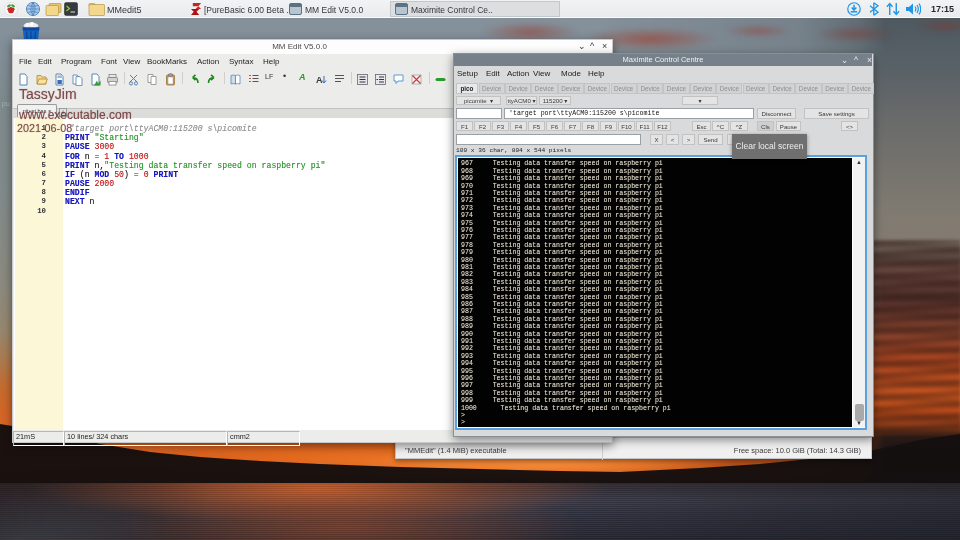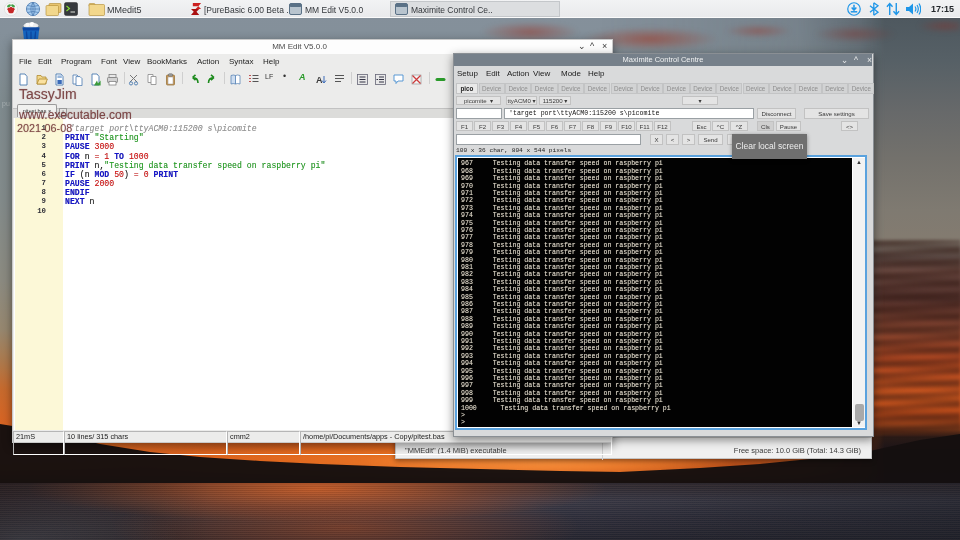--- a/index.html
+++ b/index.html
@@ -58,21 +58,21 @@
   #tabplus { position:absolute; left:46px; top:4px; width:8px; height:9px; background:#e4e4e2; border:1px solid #9a9a9a; font-size:7px; line-height:8px; text-align:center; color:#444; }
   #mmcode { left:1px; top:78px; width:599px; height:312px; background:#ffffff; }
   #gutter { position:absolute; left:1px; top:0; width:48px; height:312px; background:#fcf8d7; }
   #lnums { position:absolute; left:0px; top:6px; width:32px; text-align:right; font-family:"Liberation Mono",monospace; font-size:7.4px; line-height:9.17px; color:#303038; font-weight:bold; }
   #codetext { position:absolute; left:51px; top:6px; font-family:"Liberation Mono",monospace; font-size:8.2px; line-height:9.17px; white-space:pre; color:#111; text-shadow:0 0 0.6px rgba(40,40,40,.4); }
   .kw { color:#1414cc; font-weight:bold; }
   .num { color:#dd1111; font-weight:normal; }
   .str { color:#22a522; }
   .cmt { color:#9b9b9b; font-style:italic; }
   #mmstatus { left:0; top:391px; width:599px; height:11px; background:#ececeb; font-size:7.3px; color:#222; }
-  .scell { position:absolute; top:0; height:24px; border:1px solid #b6b6b6; border-right-color:#fff; border-bottom-color:#fff; padding-left:2px; line-height:10px; }
+  .scell { position:absolute; top:0; height:15px; border:1px solid #b6b6b6; border-right-color:#fff; border-bottom-color:#fff; padding-left:2px; line-height:10px; }
   
   .wm { color:rgba(112,52,52,.8); text-shadow:0 0 1px rgba(112,52,52,.55); }
   
   #fmbar { left:395px; top:437px; width:477px; height:22px; background:#f0f0f0; border:1px solid #c4c4c4; box-shadow:0 2px 5px rgba(0,0,0,.4); font-size:7.5px; color:#3a3a3a; }
   
   #mx { left:453px; top:53px; width:421px; height:384px; background:#d9dadb; border:1px solid #8a8f94; box-shadow:0 3px 9px rgba(0,0,0,.45); }
   #mxtitle { left:0; top:0; width:418px; height:12px; background:#76808a; color:#f0f1f2; font-size:7.5px; line-height:12px; text-align:center; }
   #mxmenu { left:0; top:12px; width:418px; height:15px; font-size:8px; color:#1a1a1a; }
   #mxmenu span { position:absolute; top:3px; }
   #mxtabrow { left:0; top:29px; width:418px; height:12px; }
@@ -300,23 +300,22 @@
 <span class="kw">PAUSE</span> <span class="num">3000</span>
 <span class="kw">FOR</span> n <span class="num">= 1</span> <span class="kw">TO</span> <span class="num">1000</span>
 <span class="kw">PRINT</span> n,<span class="str">"Testing data transfer speed on raspberry pi"</span>
 <span class="kw">IF</span> (n <span class="kw">MOD</span> <span class="num">50</span>) <span class="num">= 0</span> <span class="kw">PRINT</span>
 <span class="kw">PAUSE</span> <span class="num">2000</span>
 <span class="kw">ENDIF</span>
 <span class="kw">NEXT</span> n</div>
     </div>
     <div class="abs" id="mmstatus">
       <div class="scell" style="left:0px;width:51px;">21mS</div>
-      <div class="scell" style="left:51px;width:163px;">10 lines/ 315 chars</div>
+      <div class="scell" style="left:51px;width:163px;">10 lines/ 324 chars</div>
       <div class="scell" style="left:214px;width:73px;">cmm2</div>
-      <div class="scell" style="left:287px;width:312px;">/home/pi/Documents/apps - Copy/pitest.bas</div>
     </div>
   </div>
 
   <div class="abs" id="mx">
     <div class="abs" id="mxtitle">Maximite Control Centre</div>
     <div class="abs" style="left:387px;top:1px;color:#e8e9ea;font-size:8.5px;">⌄</div>
     <div class="abs" style="left:400px;top:1px;color:#e8e9ea;font-size:8.5px;">^</div>
     <div class="abs" style="left:413px;top:1px;color:#e8e9ea;font-size:8.5px;">×</div>
     <div class="abs" id="mxmenu">
       <span style="left:3px">Setup</span>

